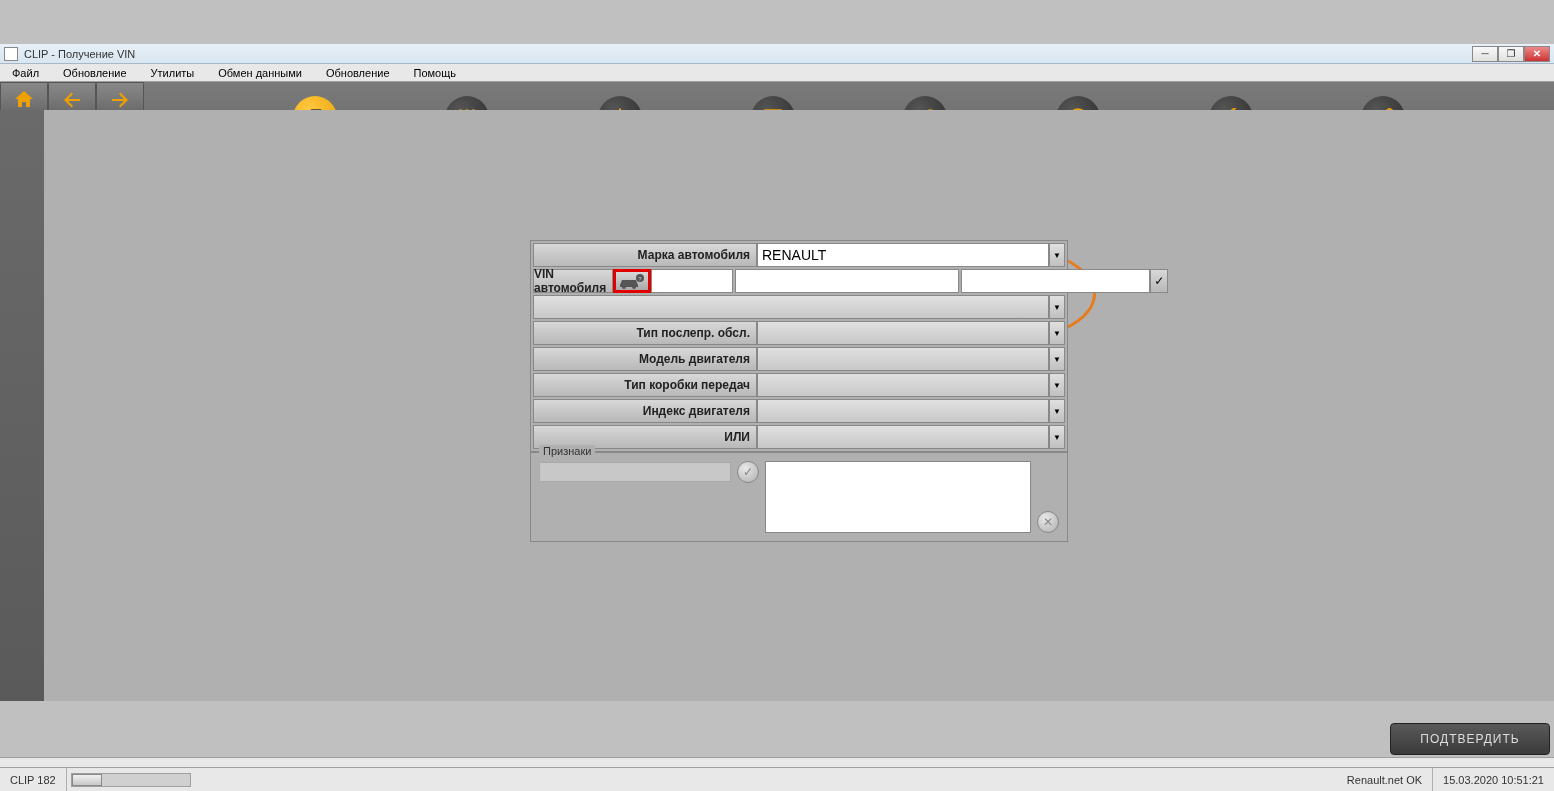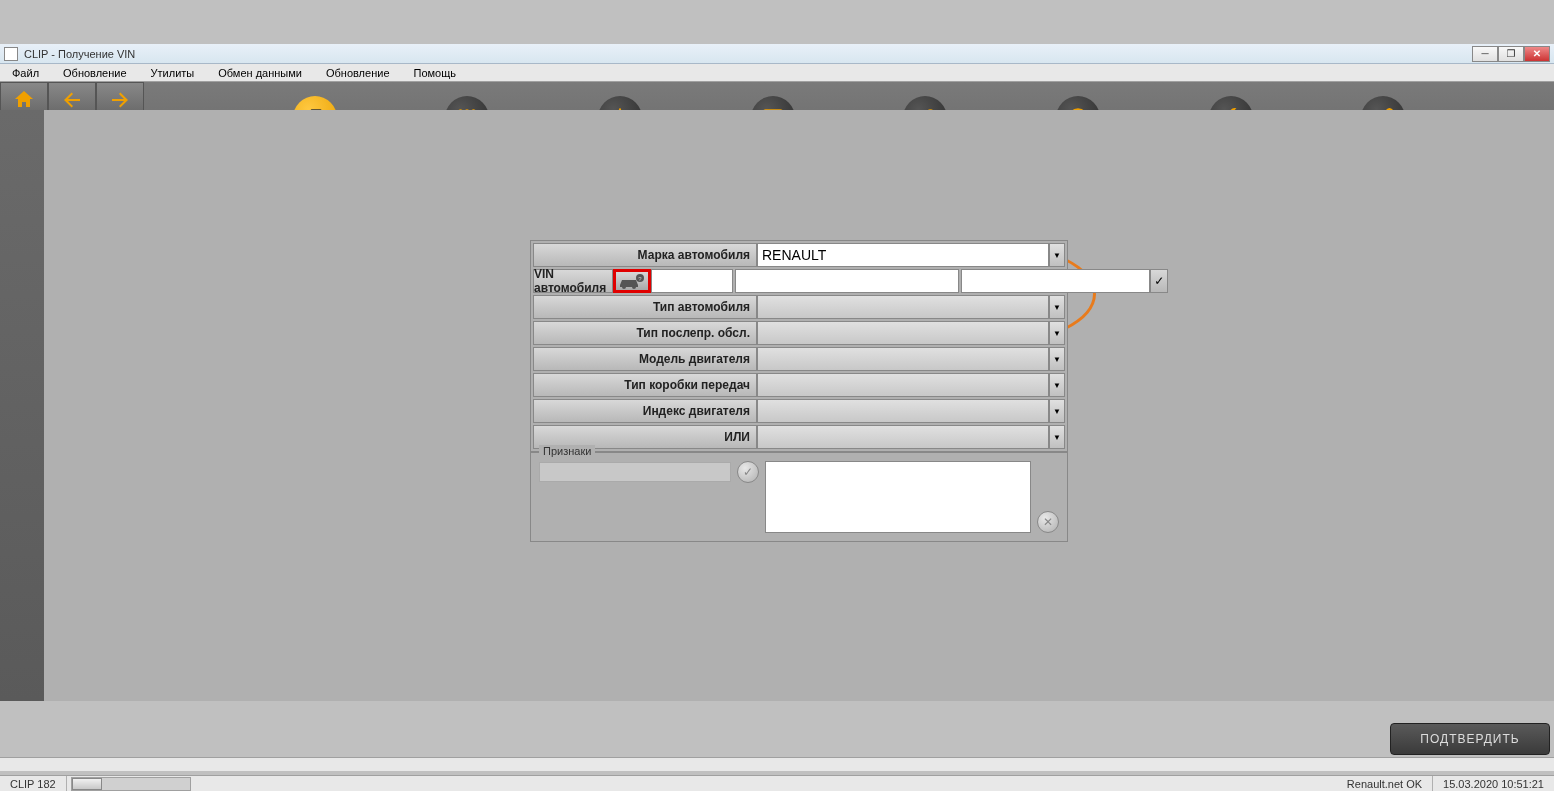--- a/index.html
+++ b/index.html
@@ -54,21 +54,21 @@
 
 
 .callout-ellipse { position:absolute; left:852px; top:134px; width:200px; height:100px; border:3px solid #e87b1c; border-radius:50%; display:flex; flex-direction:column; align-items:center; justify-content:center; font-family:Georgia,serif; font-size:18px; color:#333; pointer-events:none; }
 .callout-line { position:absolute; pointer-events:none; }
 
 
 .confirm-bar { position:absolute; right:4px; bottom:36px; }
 .confirm-btn { width:160px; height:32px; background:linear-gradient(#5a5a5a,#3a3a3a); border:1px solid #222; border-radius:4px; color:#ddd; font-size:12px; letter-spacing:1px; cursor:pointer; }
 
 
-.statusbar { position:absolute; left:0; right:0; bottom:0; height:16px; background:#e8e8e8; border-top:1px solid #a0a0a0; display:flex; align-items:center; font-size:11px; color:#333; }
+.statusbar { position:absolute; left:0; right:0; bottom:0; height:24px; background:#e8e8e8; border-top:1px solid #a0a0a0; display:flex; align-items:center; font-size:11px; color:#333; }
 .statusbar .cell { padding:0 10px; border-right:1px solid #b0b0b0; height:100%; display:flex; align-items:center; }
 .statusbar .spacer { flex:1; }
 .statusbar .scroll-track { width:120px; height:14px; background:#d0d0d0; border:1px solid #a0a0a0; position:relative; margin:0 4px; }
 .statusbar .scroll-thumb { position:absolute; left:0; top:0; width:30px; height:100%; background:linear-gradient(#f0f0f0,#c8c8c8); border:1px solid #888; }
 
 
 .leftstrip { position:absolute; left:0; top:110px; width:44px; bottom:90px; background:linear-gradient(#6a6a6a,#5a5a5a); }
 
 .gray-area-bottom { position:absolute; left:0; right:0; bottom:20px; height:14px; background:#e8e8e8; border-top:1px solid #a0a0a0; }
 </style>
@@ -220,21 +220,20 @@
               <input type="text" style="flex: 0.4 1 0%;">
               <input type="text" style="flex: 1.2 1 0%;">
               <input type="text" style="">
             </div>
             <div class="vin-check">
               <span>✓</span>
             </div>
           </div>
         </div>
         <div class="form-row">
-          <div class="form-label">Тип автомобиля</div>
           <div class="form-field">
             <div class="dropdown-disabled"></div>
             <div class="dd-arrow">▼</div>
           </div>
         </div>
         <div class="form-row">
           <div class="form-label">Тип послепр. обсл.</div>
           <div class="form-field">
             <div class="dropdown-disabled"></div>
             <div class="dd-arrow">▼</div>

